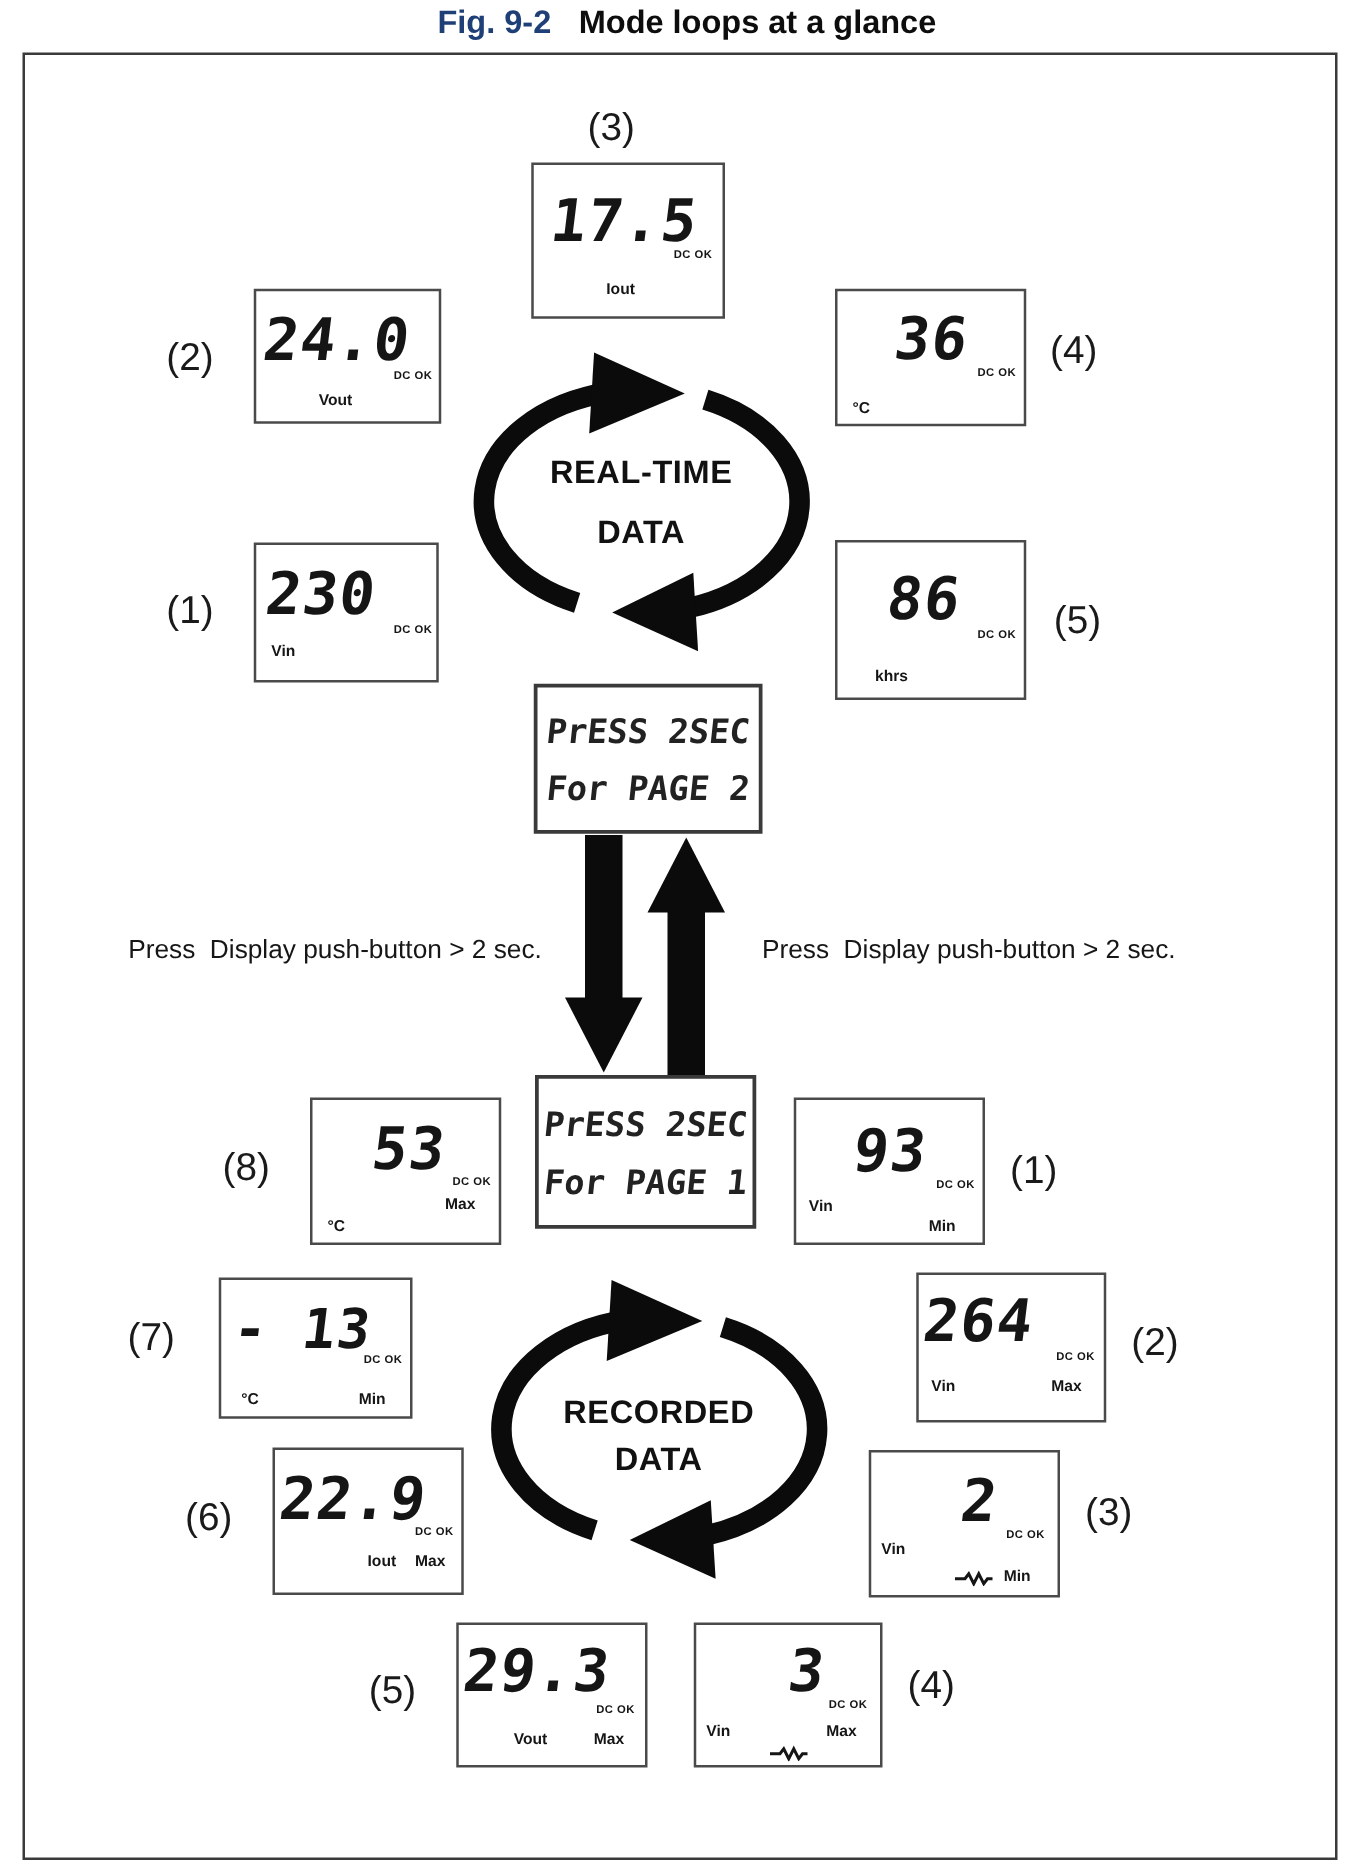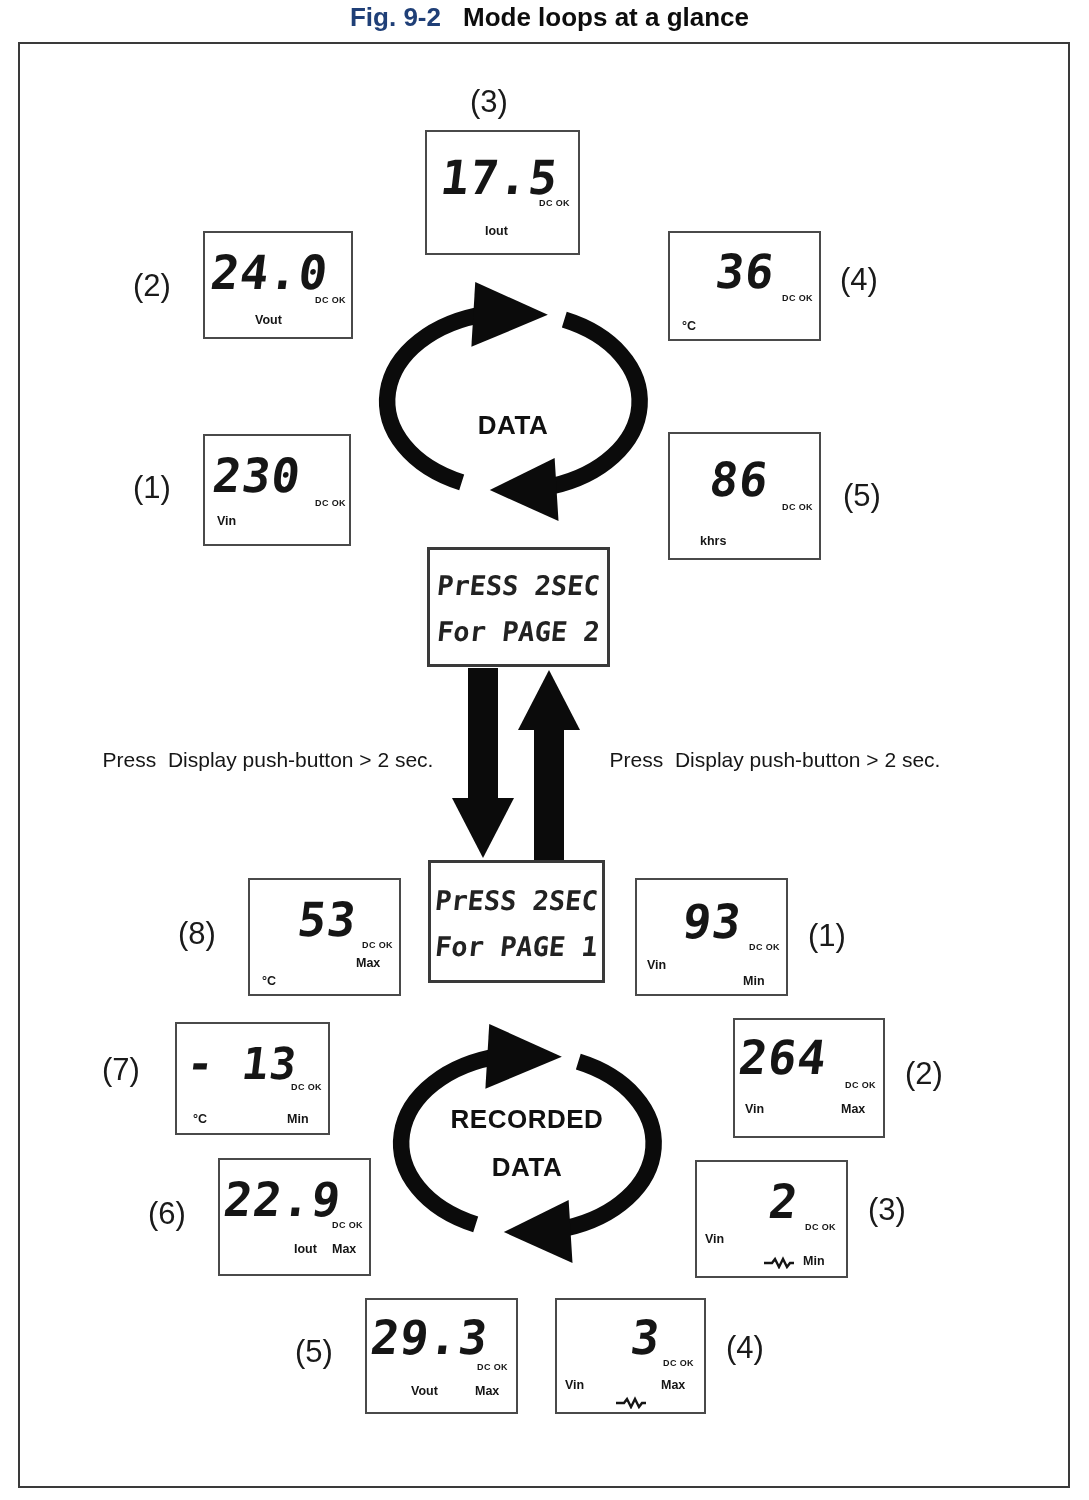--- a/index.html
+++ b/index.html
@@ -71,20 +71,21 @@
 
 <div class="frame"></div>
 
 <div class="abs" style="left:358px; top:280px; width:310px; height:242px;">
   <svg width="310" height="242" viewBox="0 0 320 250">
     <path d="M 107 209 A 130 92 0 0 1 133 35" fill="none" stroke="#0b0b0b" stroke-width="17"></path>
     <polygon points="121,2 196,36 117,69" fill="#0b0b0b"></polygon>
     <path d="M 213 41 A 130 92 0 0 1 200 213" fill="none" stroke="#0b0b0b" stroke-width="17"></path>
     <polygon points="203,184 136,217 207,249" fill="#0b0b0b"></polygon>
   </svg>
+  <span class="looptext" style="top:82px;">REAL-TIME</span>
   <span class="looptext" style="top:130px;">DATA</span>
 </div>
 
 <span class="num" style="left:470px; top:84px;">(3)</span>
 <div class="lcd" style="left:425px; top:130px; width:155px; height:125px;">
   <span class="val" style="left:14px; top:22px;">17.5</span>
   <span class="dcok" style="left:112px; top:66px;">DC OK</span>
   <span class="lbl" style="left:58px; top:92px;">Iout</span>
 </div>
 
@@ -138,21 +139,21 @@
   <span class="lcdline" style="top:68px;">For PAGE 1</span>
 </div>
 
 <div class="abs" style="left:372px; top:1022px; width:310px; height:242px;">
   <svg width="310" height="242" viewBox="0 0 320 250">
     <path d="M 107 209 A 130 92 0 0 1 133 35" fill="none" stroke="#0b0b0b" stroke-width="17"></path>
     <polygon points="121,2 196,36 117,69" fill="#0b0b0b"></polygon>
     <path d="M 213 41 A 130 92 0 0 1 200 213" fill="none" stroke="#0b0b0b" stroke-width="17"></path>
     <polygon points="203,184 136,217 207,249" fill="#0b0b0b"></polygon>
   </svg>
-  <span class="looptext" style="top:82px;">RECORDED</span>
+  <span class="looptext" style="top:92px;">RECORDED</span>
   <span class="looptext" style="top:130px;">DATA</span>
 </div>
 
 <span class="num" style="left:178px; top:916px;">(8)</span>
 <div class="lcd" style="left:248px; top:878px; width:153px; height:118px;">
   <span class="val" style="left:48px; top:16px;">53</span>
   <span class="dcok" style="left:112px; top:60px;">DC OK</span>
   <span class="lbl" style="left:106px; top:76px;">Max</span>
   <span class="lbl" style="left:12px; top:94px;">°C</span>
 </div>

